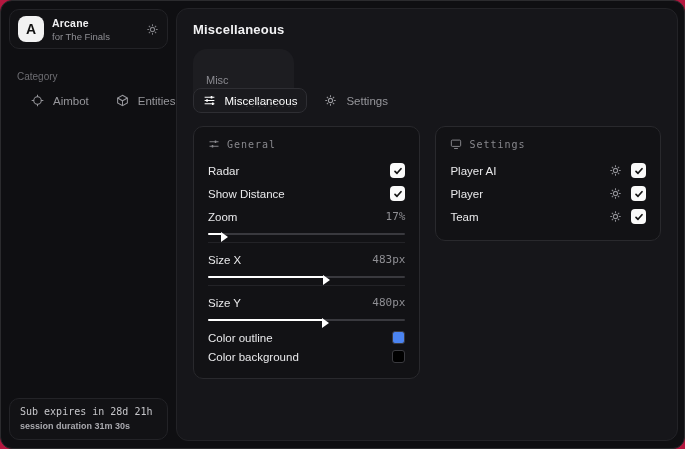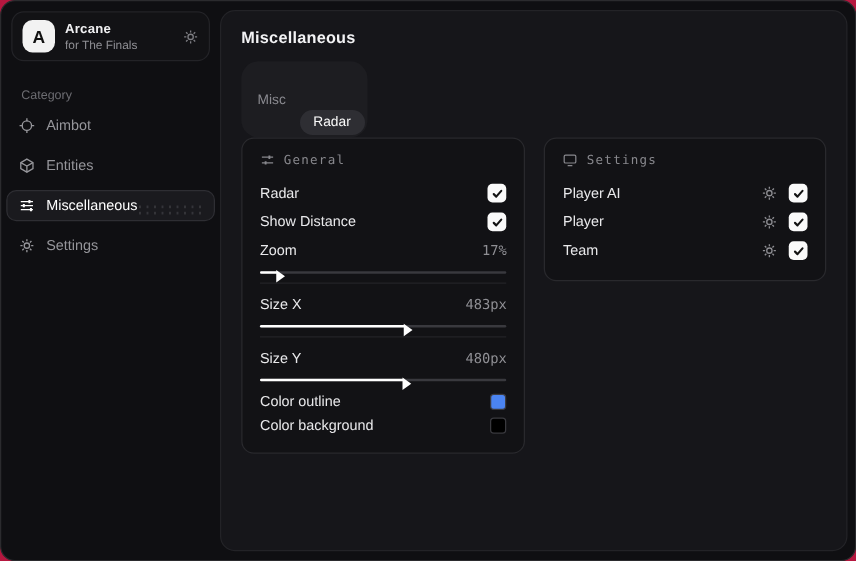--- a/index.html
+++ b/index.html
@@ -22,21 +22,21 @@
     width:26px; height:26px; border-radius:8px; background:#f2f2f2;
     color:#111; font-weight:bold; font-size:14px;
     display:flex; align-items:center; justify-content:center;
   }
   .app-name { font-size:10.5px; font-weight:bold; color:#f0f0f2; letter-spacing:.2px; }
   .app-sub  { font-size:9.5px; color:#8f8f94; margin-top:2px;text-align:center; }
   .app-gear { margin-left:auto; color:#7d7d82; display:flex; cursor:pointer; }
 
   .cat-label { font-size:10px; color:#6d6d72; margin:14px 0 6px 16px; }
 
-  .nav { display:flex; flex-direction:column; gap:7px; padding:0 4px; }
+  .nav { display:flex; flex-direction:row; gap:7px; padding:0 20px; }
   .nav-item {
     height:25px; display:flex; align-items:center; gap:9px; padding:0 9px;
     border:1px solid transparent; border-radius:8px;
     color:#96969b; font-size:11.5px; cursor:pointer; position:relative;
   }
   .nav-item.active { color:#fff; background:#1a1a1e; border-color:#2e2e33; }
   .nav-item .nicon { display:flex; width:13px; }
   .nav-dots {
     position:absolute; right:10px; bottom:3px; width:52px; height:10px;
     background:radial-gradient(circle, #3b3b40 1px, transparent 1.1px);
@@ -59,21 +59,21 @@
   }
   .page-title { font-size:13px; font-weight:bold; color:#f2f2f4; letter-spacing:.2px; }
 
   .tabs {
     display:inline-flex; align-items:center; gap:0; margin-top:12px;
     background:#1d1d21; border-radius:14px; padding:2px;
   }
   .tab { font-size:11px; color:#8a8a90; padding:4px 11px; border-radius:12px; cursor:pointer; }
   .tab.active { background:#2e2e33; color:#fafafa;margin-top:37px; }
 
-  .panels { display:flex; align-items:flex-start; gap:15px; }
+  .panels { display:flex; align-items:flex-start; gap:15px; margin-top:16px; }
   .panel {
     background:#121215; border:1px solid #29292d; border-radius:10px;
     padding:11px 14px 12px;
   }
   .panel-general { width:236px; }
   .panel-entities { width:234px; }
   .panel-head {
     display:flex; align-items:center; gap:7px; color:#88888d;
     font-family:"DejaVu Sans Mono", monospace; font-size:10px; letter-spacing:1px;
     margin-bottom:9px;
@@ -169,20 +169,24 @@
             <circle cx="8" cy="8" r="2.6"></circle>
             <path d="M8 1.6v2.2M8 12.2v2.2M1.6 8h2.2M12.2 8h2.2M3.5 3.5l1.5 1.5M11 11l1.5 1.5M12.5 3.5L11 5M5 11l-1.5 1.5"></path>
           </svg>
         </span>
         <span>Settings</span>
       </div>
     </div>
 
     <div class="sidebar-spacer"></div>
 
+    <div class="sub-card">
+      <div class="sub-line1">Sub expires in 28d 21h</div>
+      <div class="sub-line2">session duration 31m 30s</div>
+    </div>
   </div>
 
   <div class="main">
 
     <div class="page-title">Miscellaneous</div>
 
     <div class="tabs">
       <div class="tab">Misc</div>
       <div class="tab active">Radar</div>
     </div>

